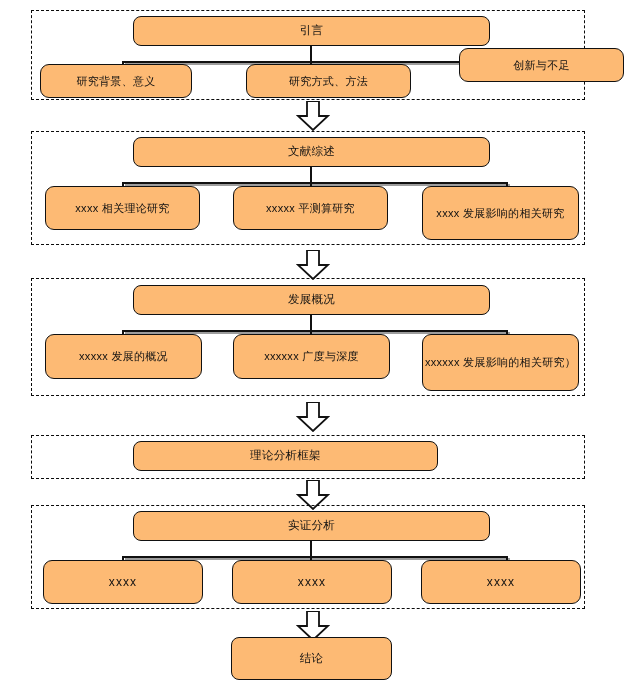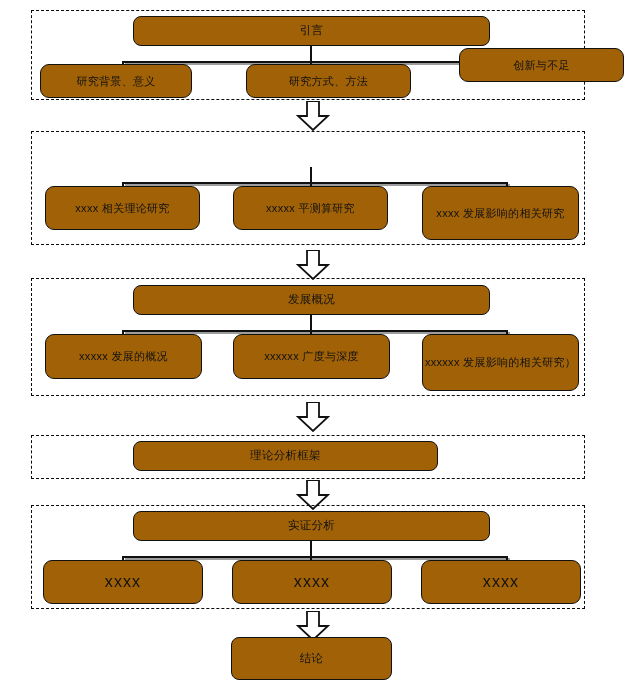--- a/index.html
+++ b/index.html
@@ -30,36 +30,36 @@
     box-sizing: border-box;
     background: transparent;
   }
 
   
   .node {
     position: absolute;
     box-sizing: border-box;
     border: 1.7px solid #111111;
     border-radius: 9px;
-    background: #a16207;
+    background: #fdba74;
     display: flex;
     align-items: center;
     justify-content: center;
     text-align: center;
     line-height: 1.35;
     letter-spacing: 0.3px;
     font-size: 11px;
     padding: 2px 1px;
   }
   .node.head {
     font-size: 11.5px;
     border-radius: 8px;
   }
   .node.latin {
-    font-size: 16px;
+    font-size: 12px;
     letter-spacing: 1.1px;
   }
 
   
   .vline {
     position: absolute;
     width: 1.6px;
     background: #111111;
   }
   .hbar {
@@ -116,20 +116,21 @@
   <div class="node" style="left:418px; top:48px; width:165px; height:34px;margin-left:41px;">创新与不足</div>
 
   <div class="block-arrow" style="left:296px; top:101px;">
     <svg viewBox="0 0 34 30" preserveAspectRatio="none">
       <polygon points="11,0 23,0 23,15 32,15 17,29 2,15 11,15" fill="#ffffff" stroke="#111111" stroke-width="1.8" stroke-linejoin="miter"></polygon>
     </svg>
   </div>
 
   <div class="section" style="left:31px; top:131px; width:554px; height:114px;"></div>
 
+  <div class="node head" style="left:133px; top:137px; width:357px; height:30px;">文献综述</div>
 
   <div class="vline" style="left:310px; top:167px; height:16px;"></div>
   <div class="hbar-shadow" style="left:125px; top:184px; width:385px;"></div>
   <div class="hbar" style="left:123px; top:182px; width:385px;"></div>
   <div class="vline" style="left:122px; top:182px; height:10px;"></div>
   <div class="arrowhead" style="left:118px; top:189px;"></div>
   <div class="vline" style="left:310px; top:182px; height:10px;"></div>
   <div class="arrowhead" style="left:306px; top:189px;"></div>
   <div class="vline" style="left:506px; top:182px; height:10px;"></div>
   <div class="arrowhead" style="left:502px; top:189px;"></div>

